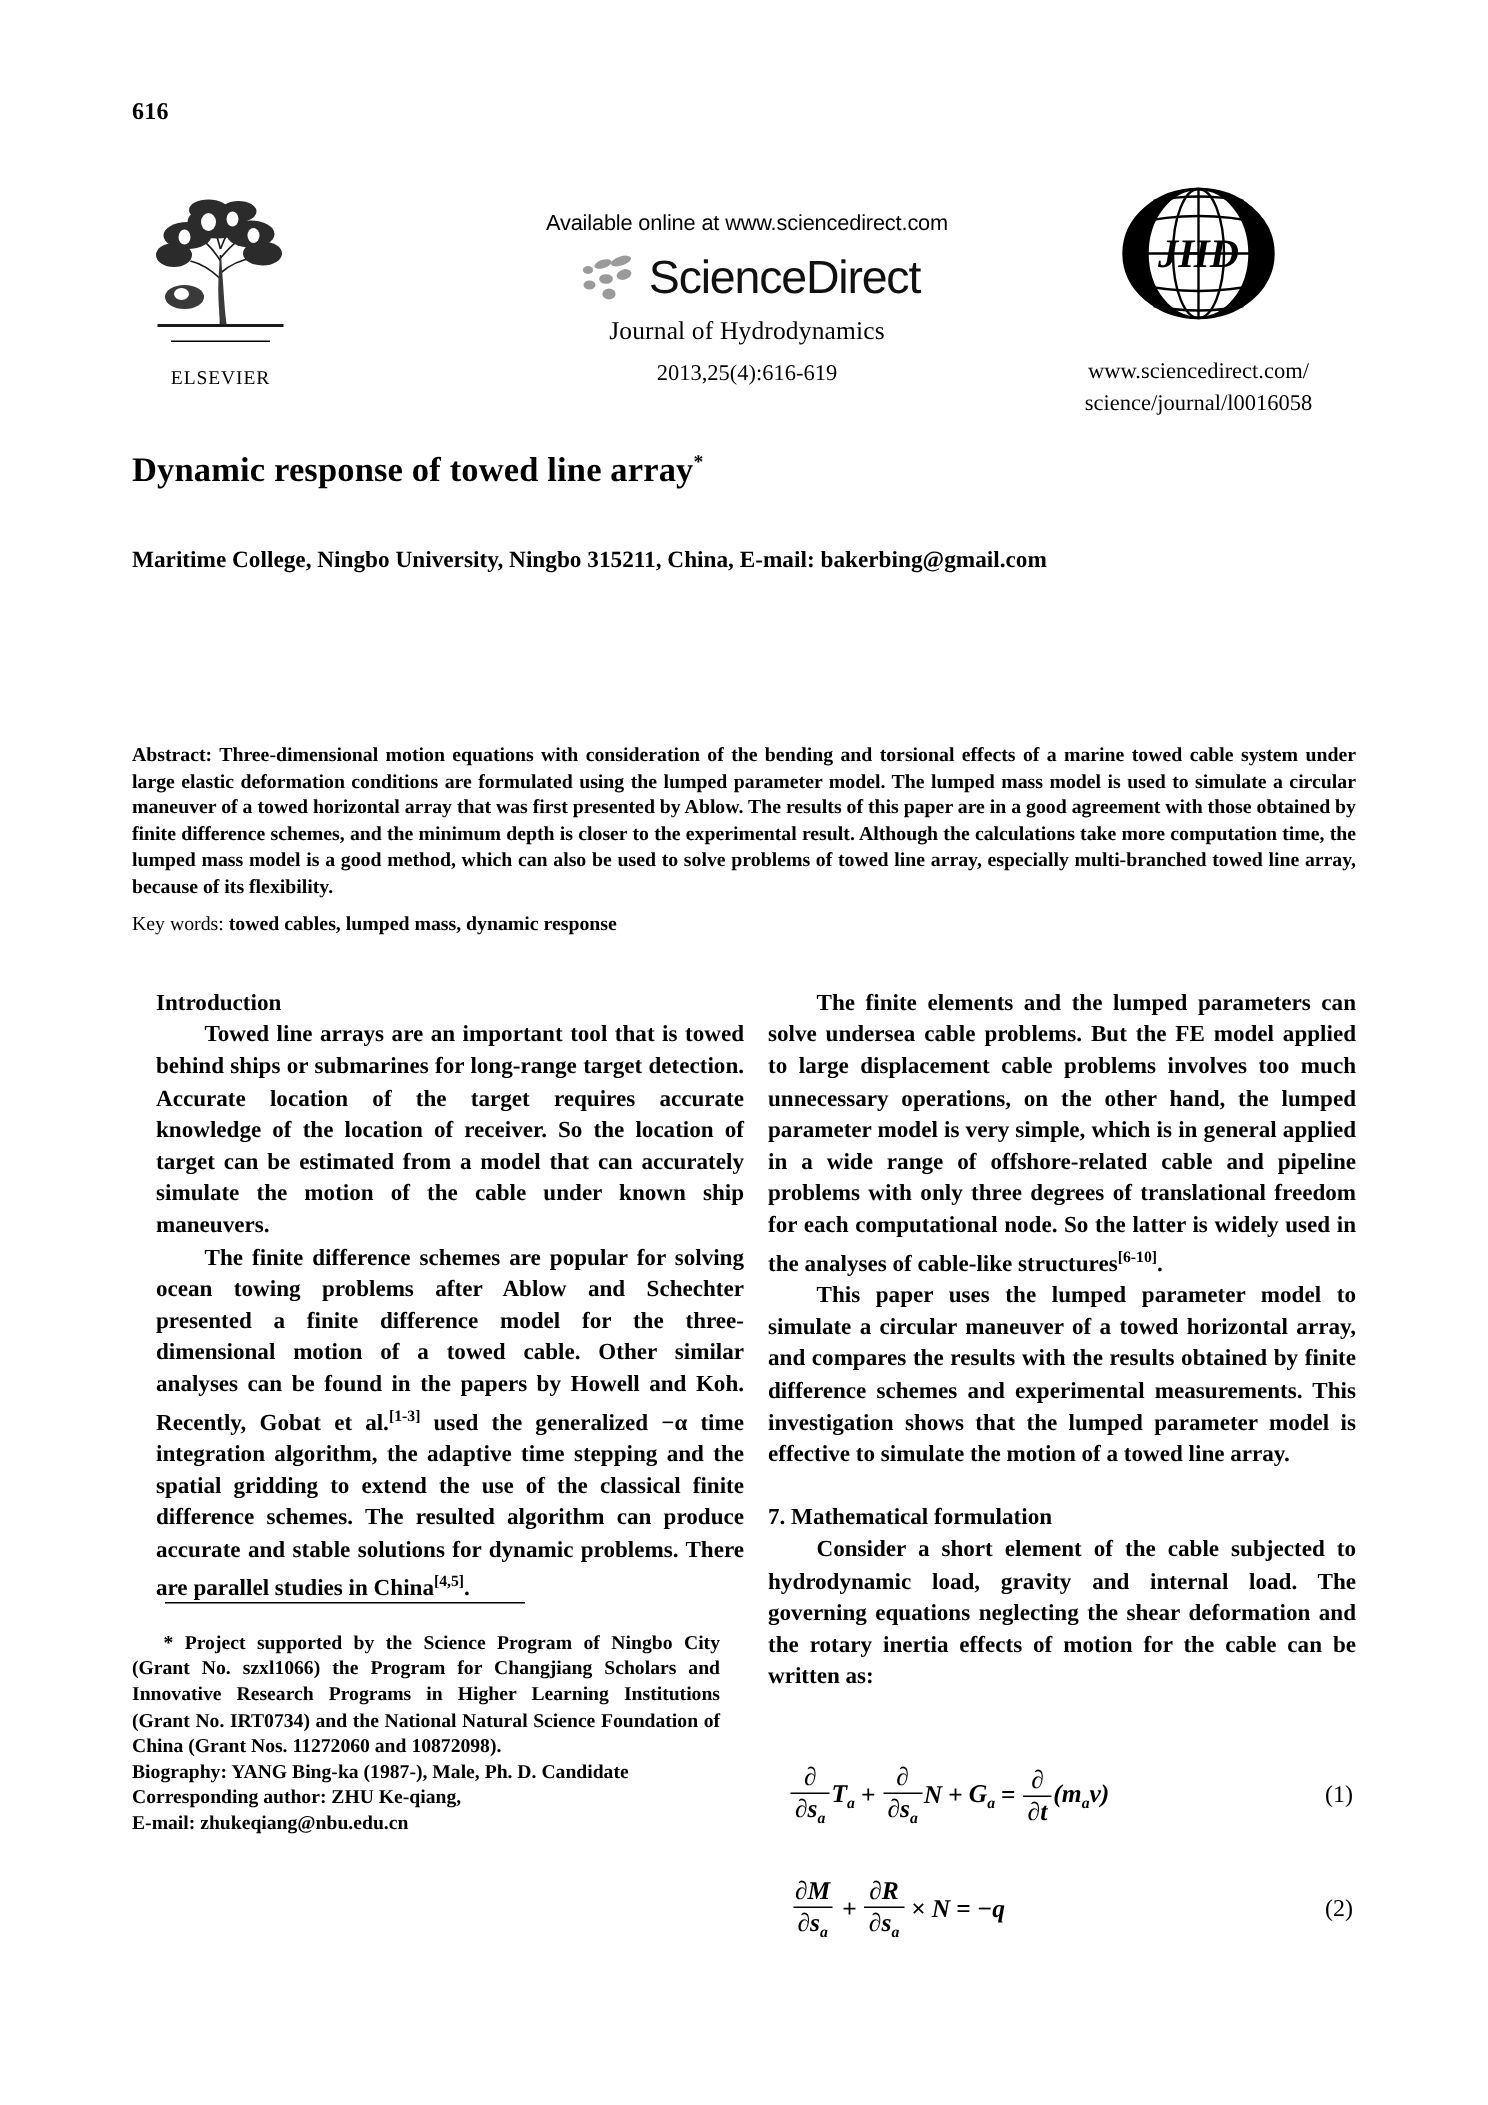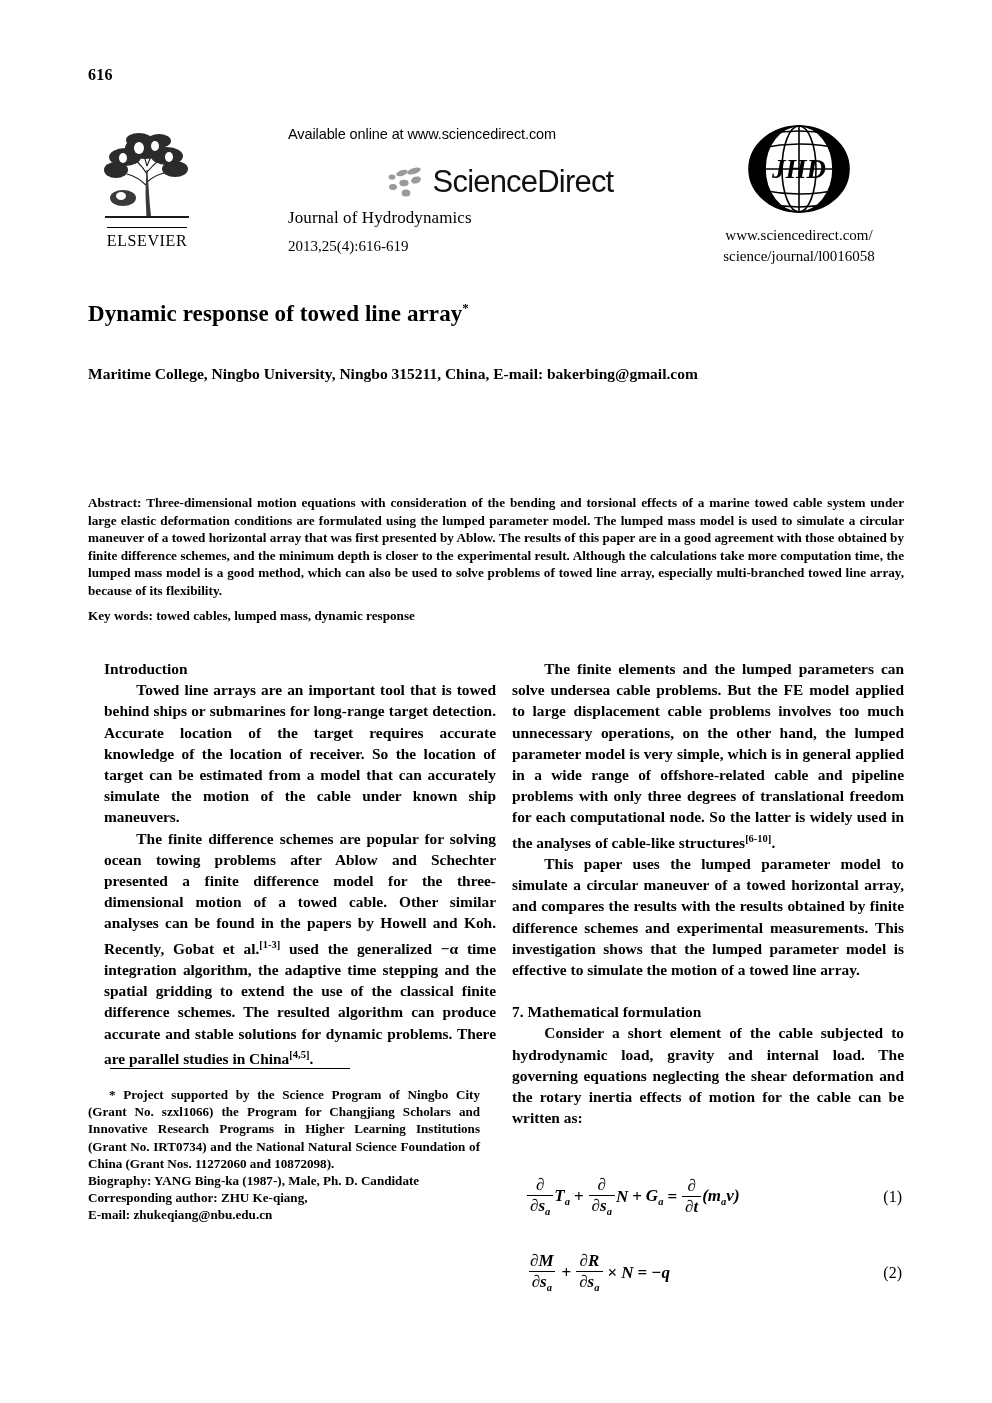--- a/index.html
+++ b/index.html
@@ -50,45 +50,46 @@
     text-align: center;
   }
   .elsevier-tree {
     width: 96px;
     height: 100px;
     margin: 0 auto;
     display: block;
   }
   .elsevier-word {
     font-family: "Liberation Serif", serif;
-    font-size: 16px;
+    font-size: 13px;
     letter-spacing: 0.6px;
     margin-top: 1px;
     border-top: 1.5px solid #000;
-    padding-top: 4px;
+    padding-top: 16px;
     display: inline-block;
   }
 
   .sd-block {
     position: absolute;
     left: 200px;
-    top: 1px;
+    top: 16px;
     width: 420px;
+    text-align: center;
   }
   .sd-avail {
     font-family: "Liberation Sans", sans-serif;
     font-size: 14.5px;
     line-height: 18px;
     letter-spacing: -0.1px;
   }
   .sd-logo-row {
     display: flex;
     align-items: center;
     justify-content: center;
-    margin-top: 19px;
+    margin-top: 7px;
     height: 40px;
   }
   .sd-dots { width: 48px; height: 34px; margin-right: 2px; }
   .sd-word {
     font-family: "Liberation Sans", sans-serif;
     font-size: 31px;
     letter-spacing: -0.8px;
     line-height: 34px;
     color: #111;
   }
@@ -111,21 +112,21 @@
     position: absolute;
     right: 0px;
     top: 0px;
     width: 210px;
     text-align: center;
   }
   .jhd-globe { display: block; margin: 0 auto; }
   .jhd-url {
     font-size: 15px;
     line-height: 21px;
-    margin-top: 3px;
+    margin-top: 16px;
   }
 
   
   .title {
     position: absolute;
     left: 88px;
     top: 300px;
     width: 816px;
     font-size: 23px;
     font-weight: bold;
@@ -165,21 +166,21 @@
   .abstract .lead { font-weight: bold; }
 
   .keywords {
     position: absolute;
     left: 88px;
     top: 608px;
     width: 816px;
     font-size: 13.2px;
     font-weight: bold;
   }
-  .keywords .lead { font-weight: bold; }
+  .keywords .lead { font-weight: normal; }
 
   
   .col {
     position: absolute;
     top: 658px;
     width: 392px;
     font-size: 15.4px;
     line-height: 21.2px;
     text-align: justify;
     font-weight: bold;

